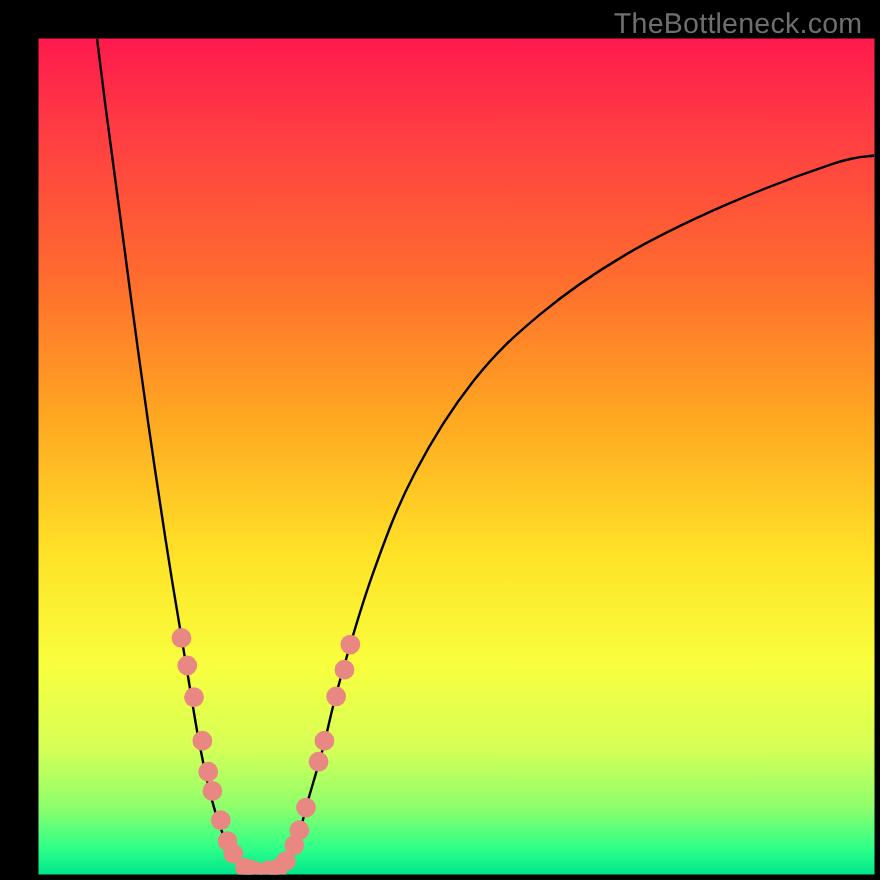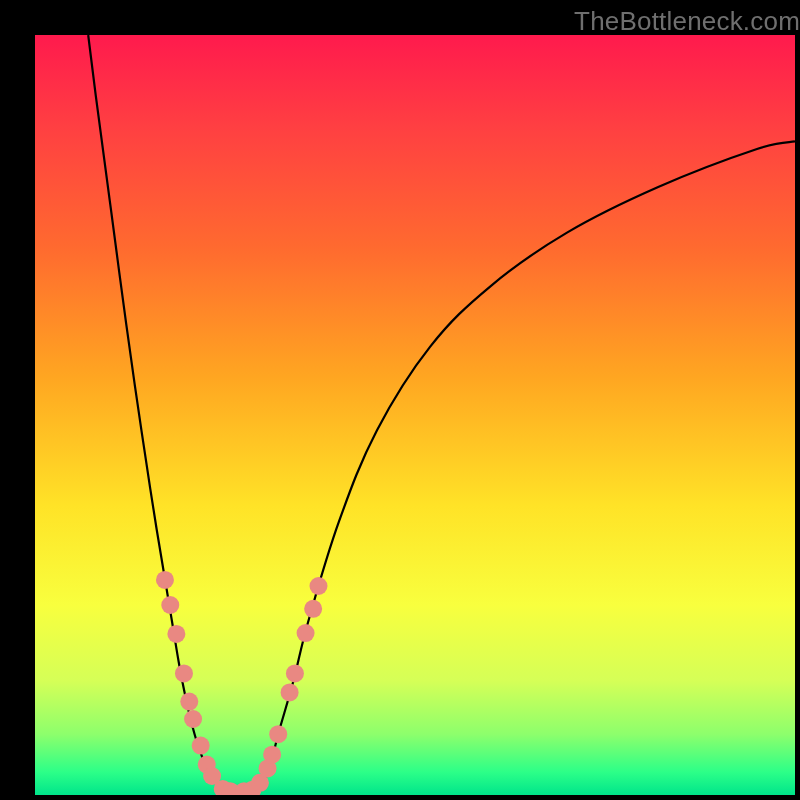--- a/index.html
+++ b/index.html
@@ -39,21 +39,21 @@
   .plot-svg {
     position: absolute;
     left: 0;
     top: 0;
     width: 760px;
     height: 760px;
   }
   .branding {
     position: absolute;
     top: 6px;
-    right: 0;
+    right: 16px;
     color: #6f6f6f;
     font-size: 26px;
     font-weight: 400;
     letter-spacing: 0.2px;
     user-select: none;
   }
 </style>
 </head>
 <body>
 

